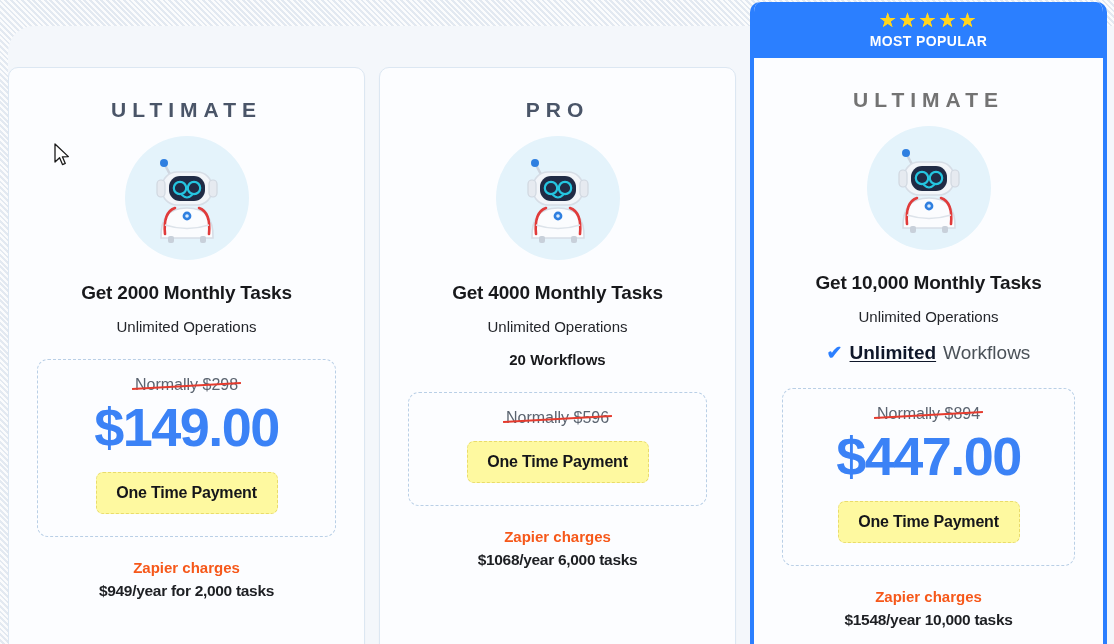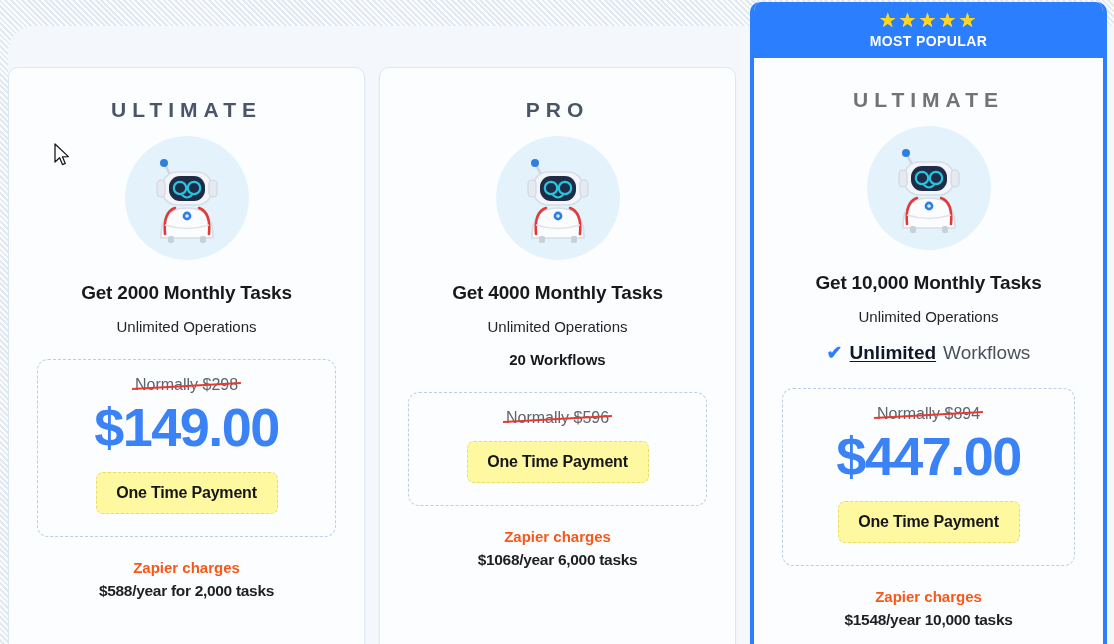--- a/index.html
+++ b/index.html
@@ -259,21 +259,21 @@
       <div class="feat-tasks">Get 2000 Monthly Tasks</div>
       <div class="feat-ops">Unlimited Operations</div>
 
       <div class="price-box">
         <div><span class="normally">Normally $298</span></div>
         <div class="price">$149.00</div>
         <button class="buy-btn">One Time Payment</button>
       </div>
 
       <div class="zapier-title">Zapier charges</div>
-      <div class="zapier-detail">$588/year for 2,000 tasks</div>
+      <div class="zapier-detail">$949/year for 2,000 tasks</div>
     </div>
   </div>
 
   <div class="card plain" id="card-pro">
     <div class="card-body">
 
       <div class="plan-title">PRO</div>
 
       <div class="mascot-wrap">
         <svg width="104" height="104" viewBox="0 0 104 104" aria-hidden="true">

